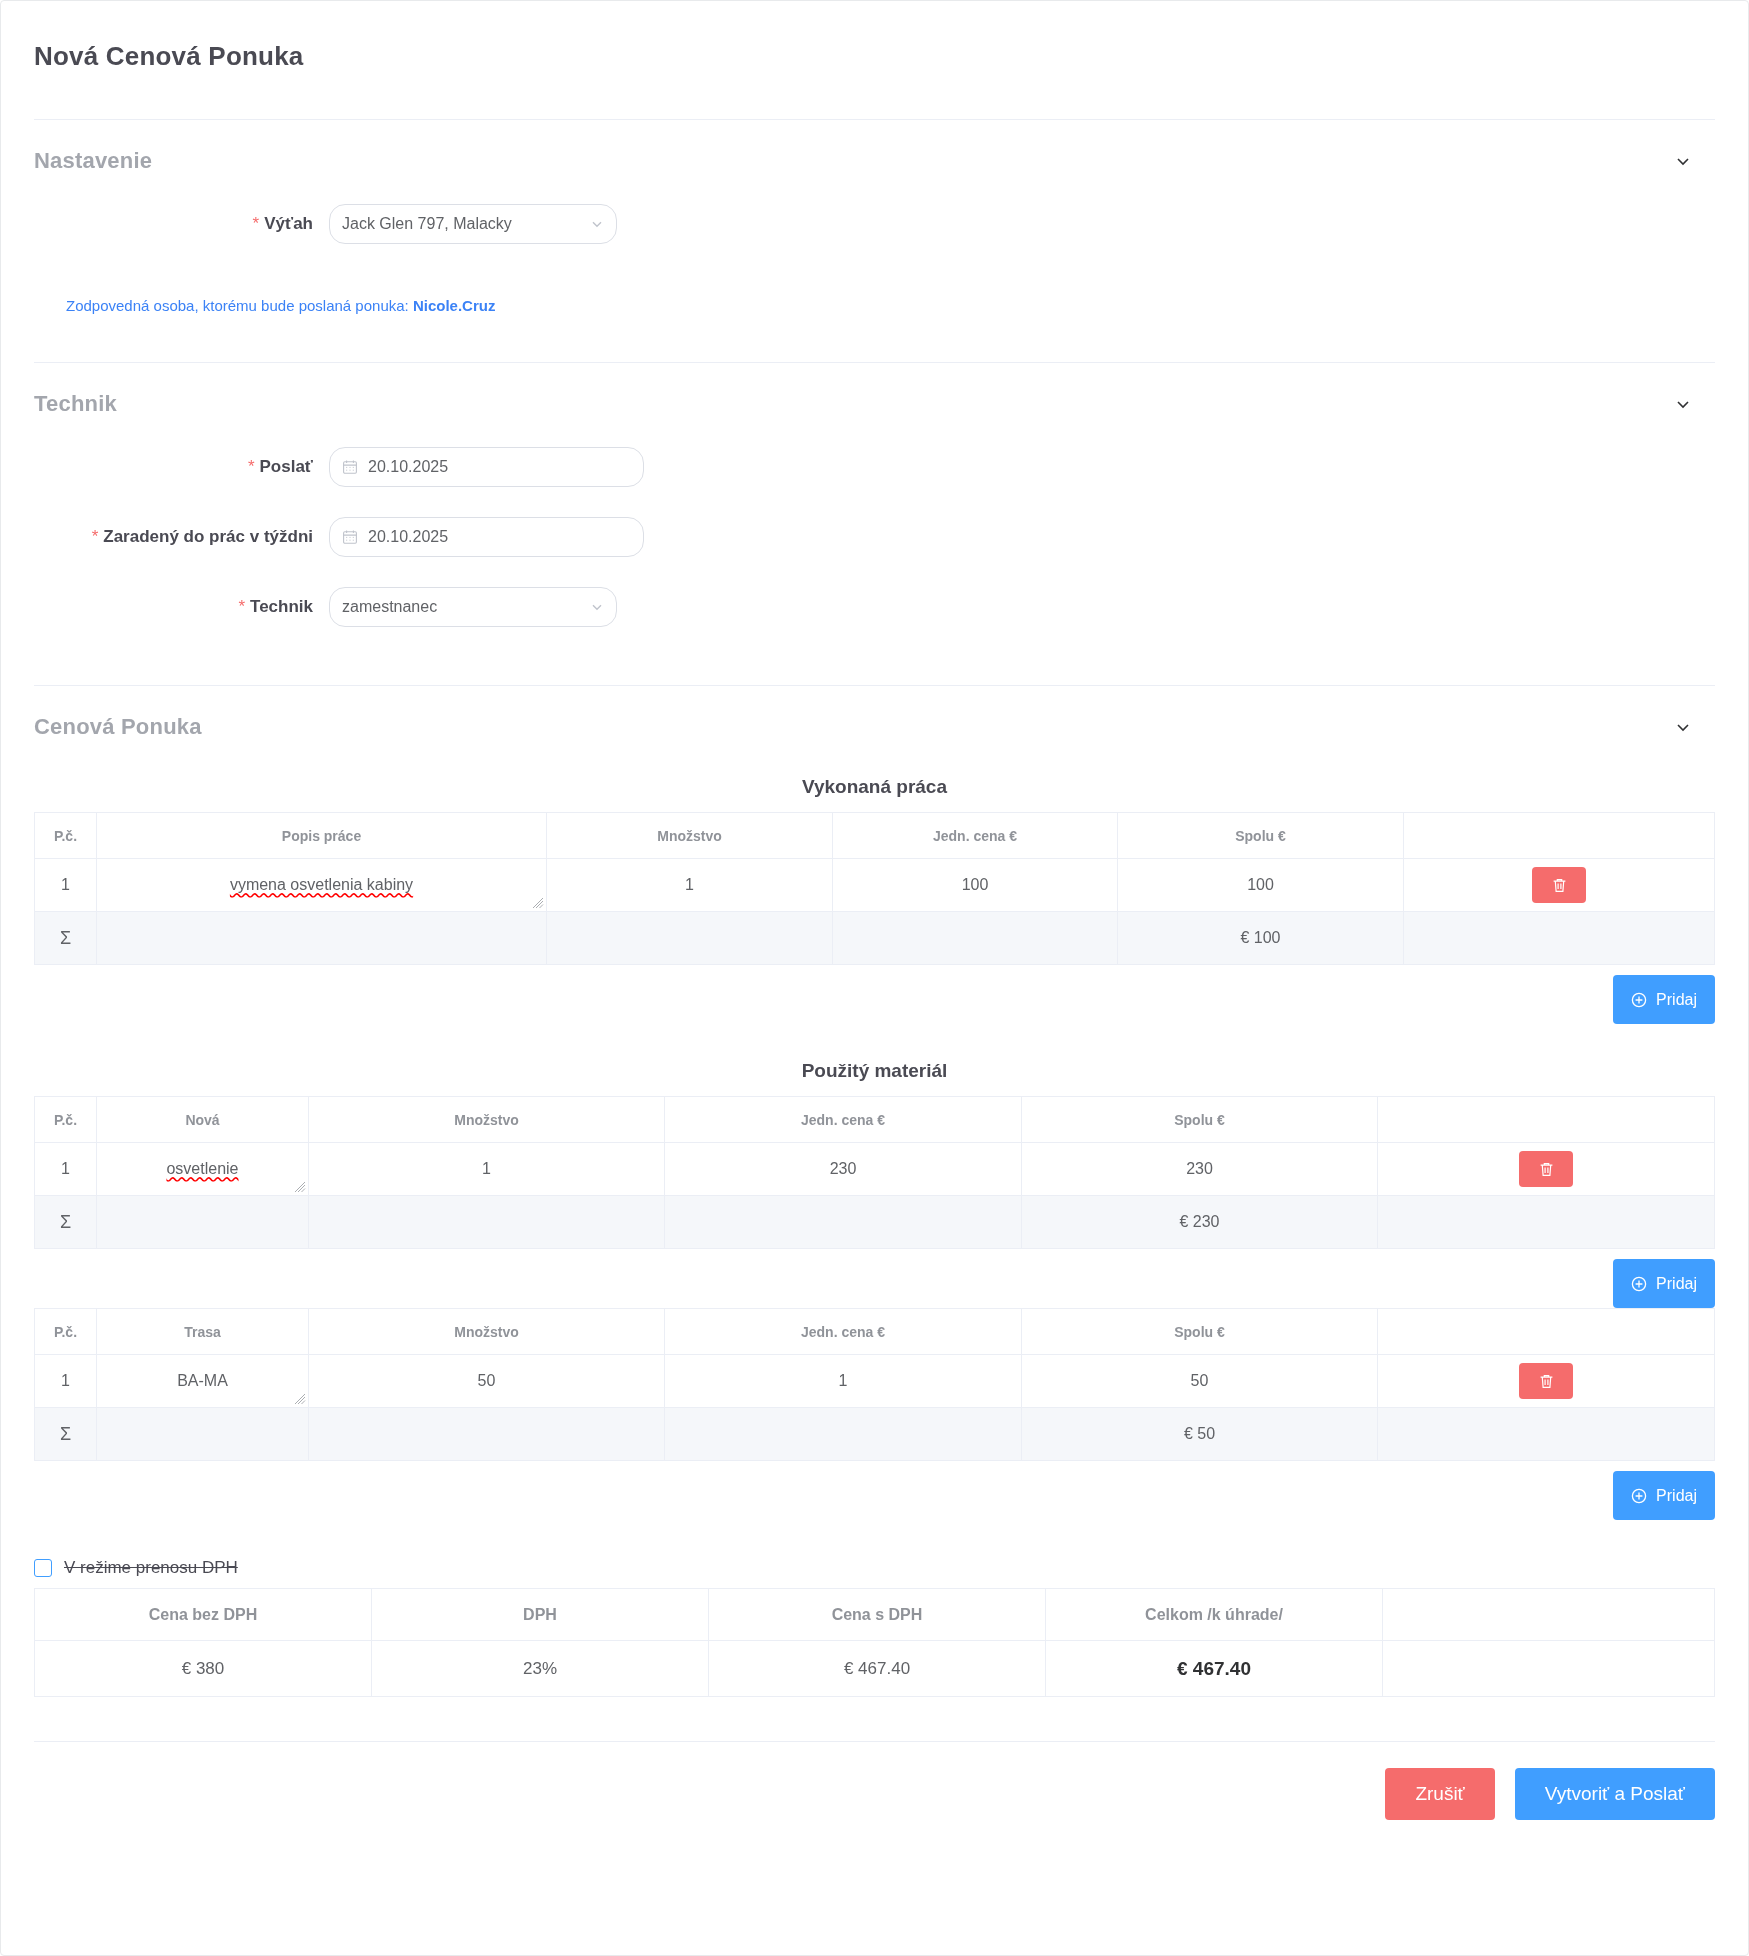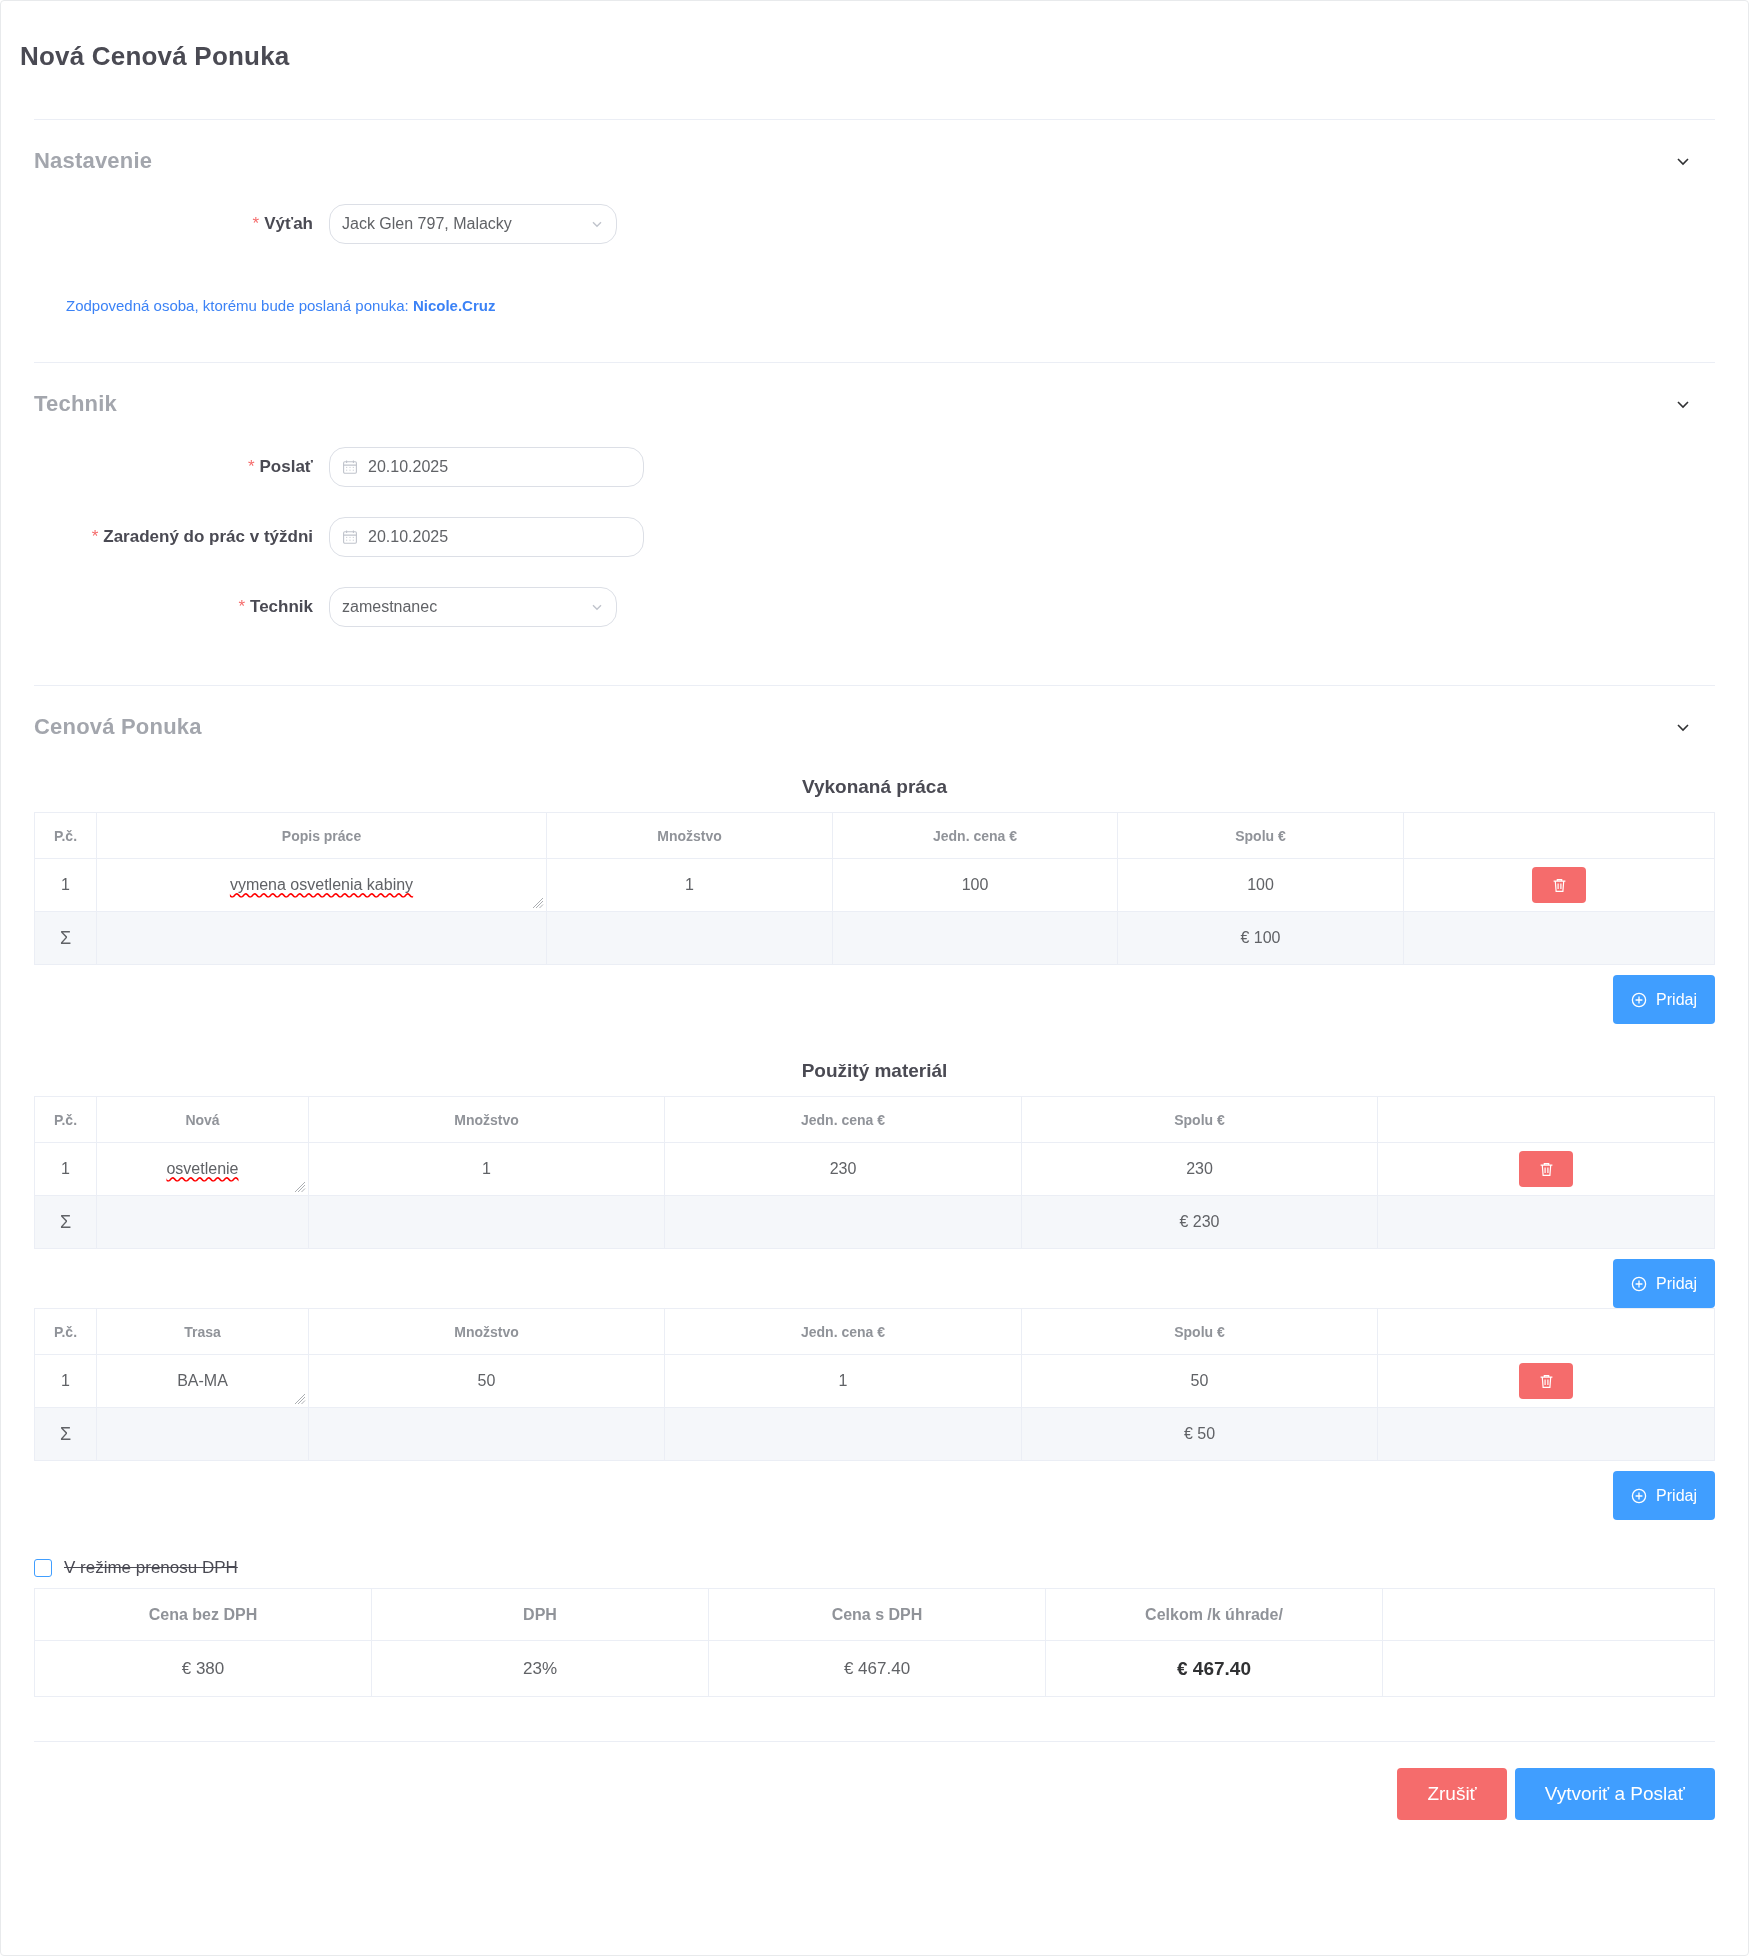--- a/index.html
+++ b/index.html
@@ -17,21 +17,21 @@
     background: #fff;
     border: 1px solid #e8eaec;
     border-radius: 4px;
   }
 
   
   .card-title {
     font-size: 26px;
     font-weight: bold;
     color: #4a4a53;
-    padding: 40px 0 0 19px;
+    padding: 40px 0 0 33px;
     letter-spacing: .2px;
   }
   .hrule {
     height: 1px;
     background: #ebeef5;
     margin: 47px 33px 0 33px;
   }
 
   
   .section-head {
@@ -225,21 +225,21 @@
 
   
   .foot-rule {
     height: 1px;
     background: #ebeef5;
     margin: 44px 33px 0 33px;
   }
   .footer {
     display: flex;
     justify-content: flex-end;
-    gap: 8px;
+    gap: 20px;
     padding: 26px 33px 40px 33px;
   }
   .btn {
     border: none;
     border-radius: 4px;
     color: #fff;
     font-size: 19px;
     font-family: "Liberation Sans", sans-serif;
     height: 52px;
     padding: 0 30px;

